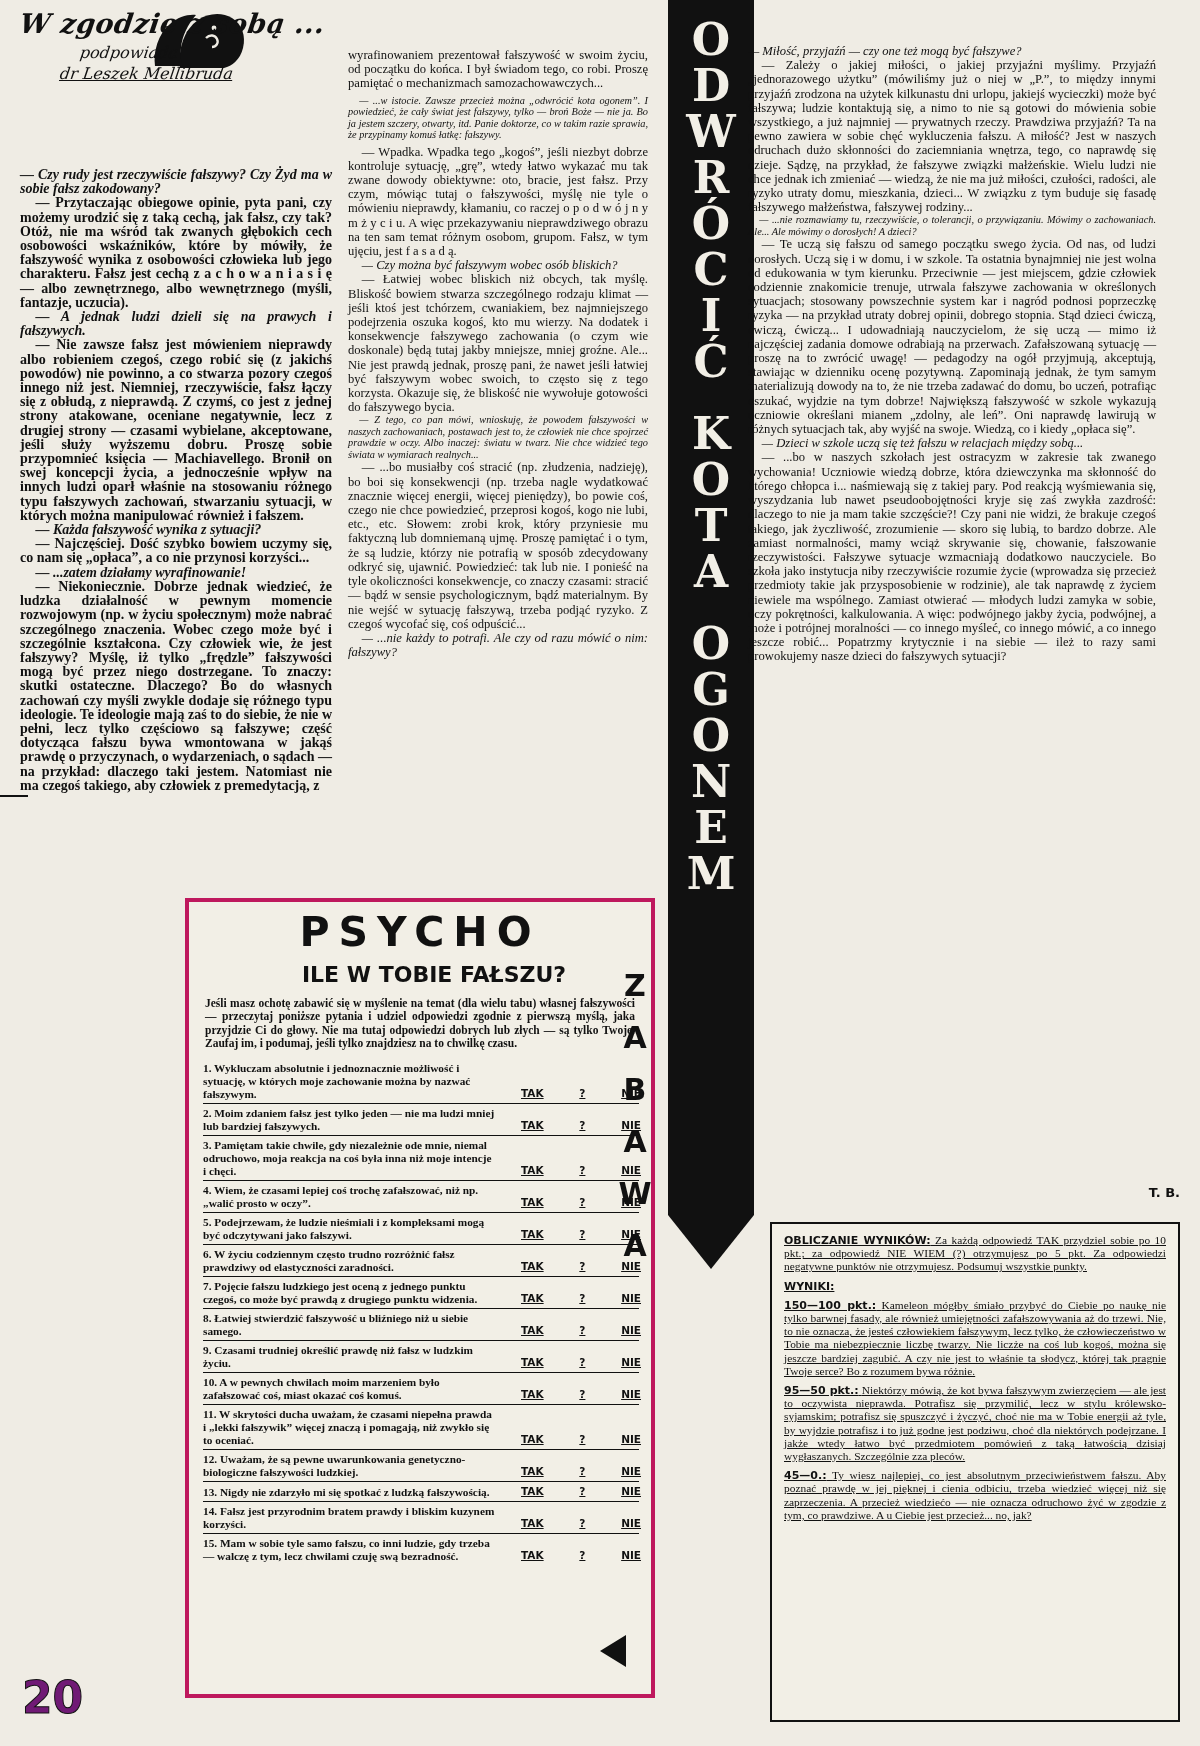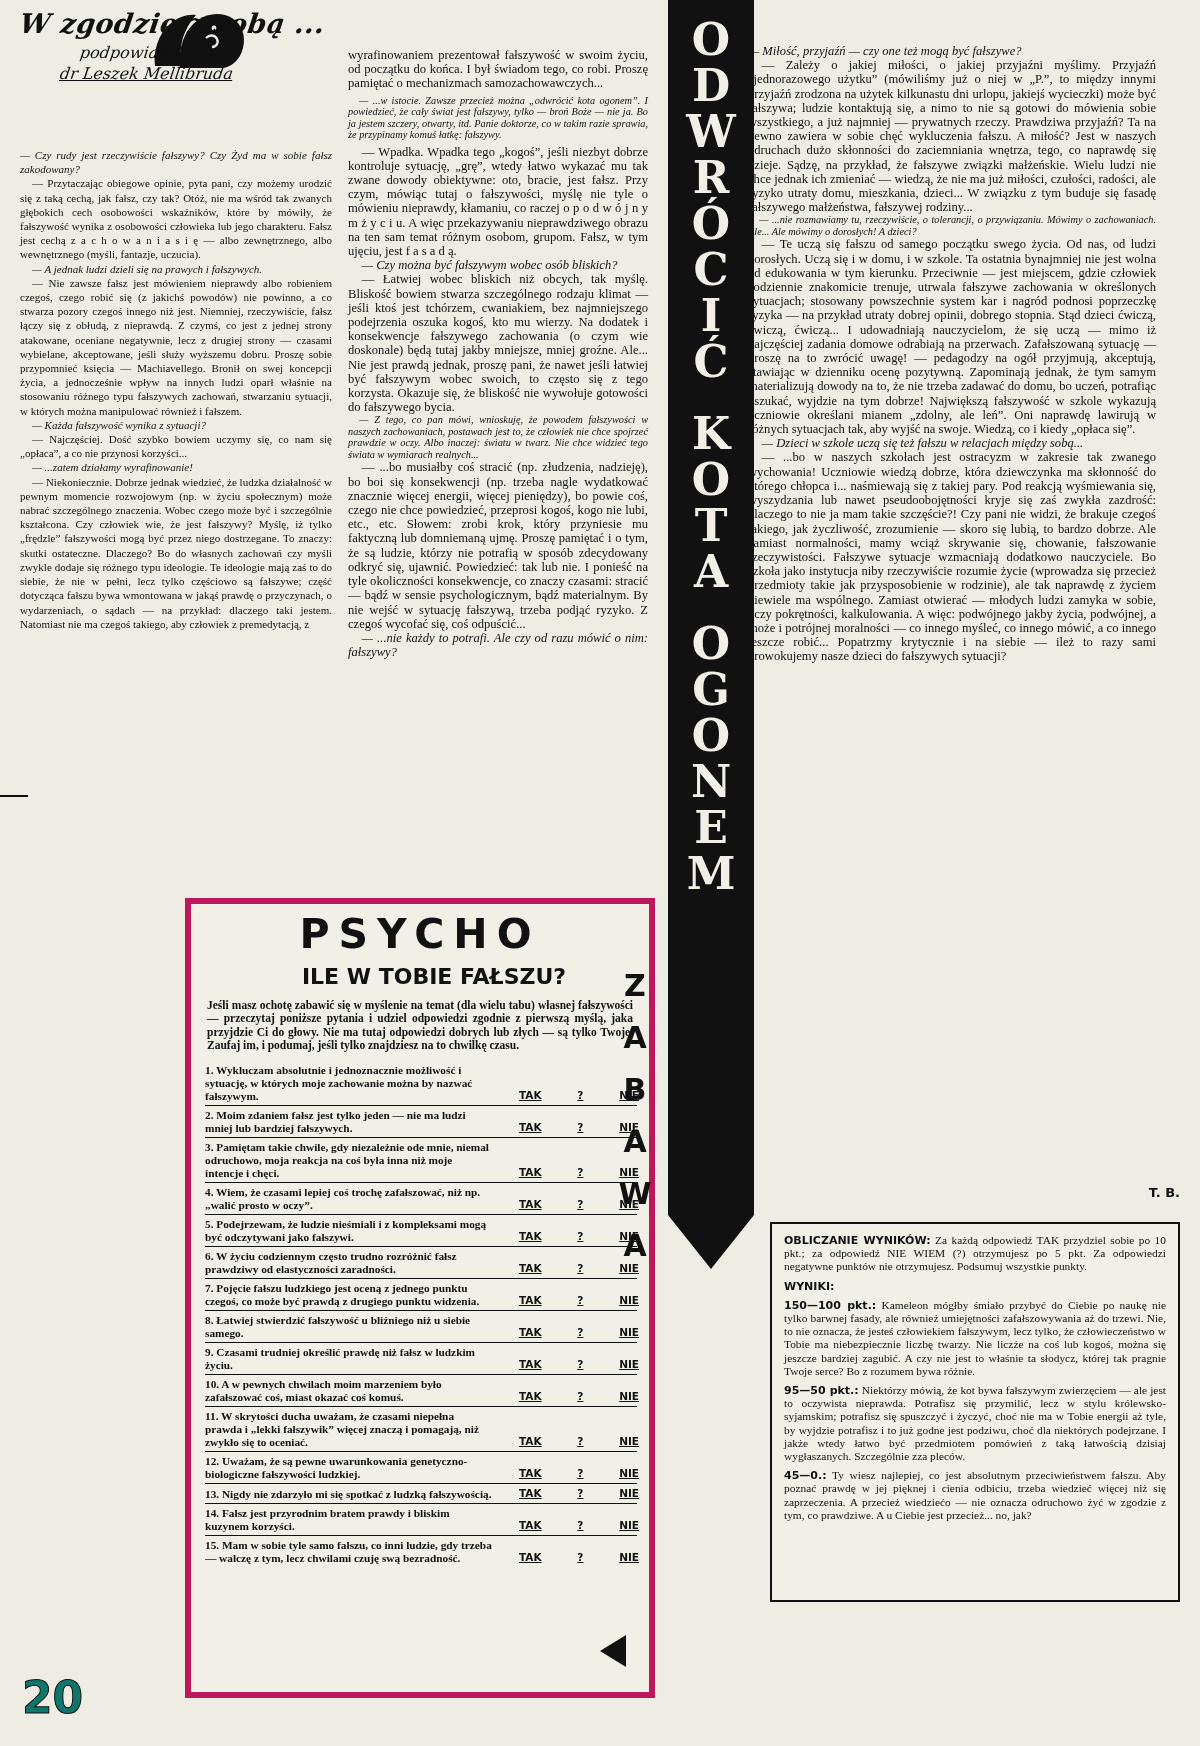--- a/index.html
+++ b/index.html
@@ -61,21 +61,21 @@
     position:absolute;left:668px;top:1215px;
     width:0;height:0;
     border-left:43px solid transparent;
     border-right:43px solid transparent;
     border-top:54px solid #111;
   }
 
   
   #psycho{
     position:absolute;left:185px;top:898px;width:470px;height:800px;
-    border:6px solid #be185d;background:#f2efe6;
+    border:4px solid #be185d;background:#f2efe6;
     box-sizing:border-box;
   }
   #psycho-title{
     font-family:"DejaVu Sans", sans-serif;
     font-weight:bold;font-size:41px;letter-spacing:9px;
     text-align:center;margin-top:6px;
     -webkit-text-stroke:0;
   }
   #psycho-sub{
     font-family:"DejaVu Sans", sans-serif;
@@ -113,34 +113,34 @@
   #zab-arrow{
     position:absolute;left:600px;top:1635px;
     width:0;height:0;
     border-top:16px solid transparent;
     border-bottom:16px solid transparent;
     border-right:26px solid #111;
   }
 
   
   #results{
-    position:absolute;left:770px;top:1222px;width:410px;height:380px;
+    position:absolute;left:770px;top:1222px;width:410px;height:500px;
     border:2px solid #111;background:#f2efe6;
     padding:10px 12px;box-sizing:border-box;
-    font-size:11.4px;line-height:13.2px;text-align:justify;
+    font-size:11.4px;line-height:13.2px;text-align:justify;text-decoration:underline;
   }
   #results b{font-family:"DejaVu Sans", sans-serif;font-size:11px;}
   .res-blk{margin-top:6px;}
 
   
   #pagenum{
     position:absolute;left:22px;top:1672px;
     font-family:"DejaVu Sans", sans-serif;
     font-weight:bold;font-size:44px;
-    color:#0f766e;
+    color:#701a75;
     -webkit-text-stroke:1px #111;
   }
   #tb{position:absolute;right:20px;top:1185px;font-weight:bold;font-size:13px;font-family:"DejaVu Sans",sans-serif;}
 
   .ruleleft{position:absolute;left:0;top:795px;width:28px;height:2px;background:#111;}
   .mono-inset{font-size:10.3px;line-height:11.5px;font-style:italic;text-align:justify;}
 </style>
 </head>
 <body>
 
@@ -153,21 +153,21 @@
       <circle cx="64" cy="20" r="2.4" fill="#efece4"></circle>
       <path d="M5 58 C3 44 8 26 20 16 C28 9 38 6 46 7 C38 16 32 28 31 40 C30 48 31 54 33 58 Z" fill="#111"></path>
     </svg>
     <div class="logo-script">W zgodzie z sobą ...</div>
     <div class="logo-sub">podpowiada</div>
     <div class="logo-sub2">dr Leszek Mellibruda</div>
   </div>
 
   <div class="ruleleft"></div>
 
-  <div class="col" style="left:20px;top:148px;width:312px;font-size:11px;line-height:14.2px;">
+  <div class="col" style="left:20px;top:168px;width:312px;font-size:14px;line-height:14.2px;font-weight:bold;">
     <p class="ital noind">— Czy rudy jest rzeczywiście fałszywy? Czy Żyd ma w sobie fałsz zakodowany?</p>
     <p>— Przytaczając obiegowe opinie, pyta pani, czy możemy urodzić się z taką cechą, jak fałsz, czy tak? Otóż, nie ma wśród tak zwanych głębokich cech osobowości wskaźników, które by mówiły, że fałszywość wynika z osobowości człowieka lub jego charakteru. Fałsz jest cechą z a c h o w a n i a   s i ę — albo zewnętrznego, albo wewnętrznego (myśli, fantazje, uczucia).</p>
     <p class="ital">— A jednak ludzi dzieli się na prawych i fałszywych.</p>
     <p>— Nie zawsze fałsz jest mówieniem nieprawdy albo robieniem czegoś, czego robić się (z jakichś powodów) nie powinno, a co stwarza pozory czegoś innego niż jest. Niemniej, rzeczywiście, fałsz łączy się z obłudą, z nieprawdą. Z czymś, co jest z jednej strony atakowane, oceniane negatywnie, lecz z drugiej strony — czasami wybielane, akceptowane, jeśli służy wyższemu dobru. Proszę sobie przypomnieć księcia — Machiavellego. Bronił on swej koncepcji życia, a jednocześnie wpływ na innych ludzi oparł właśnie na stosowaniu różnego typu fałszywych zachowań, stwarzaniu sytuacji, w których można manipulować również i fałszem.</p>
     <p class="ital">— Każda fałszywość wynika z sytuacji?</p>
     <p>— Najczęściej. Dość szybko bowiem uczymy się, co nam się „opłaca”, a co nie przynosi korzyści...</p>
     <p class="ital">— ...zatem działamy wyrafinowanie!</p>
     <p>— Niekoniecznie. Dobrze jednak wiedzieć, że ludzka działalność w pewnym momencie rozwojowym (np. w życiu społecznym) może nabrać szczególnego znaczenia. Wobec czego może być i szczególnie kształcona. Czy człowiek wie, że jest fałszywy? Myślę, iż tylko „frędzle” fałszywości mogą być przez niego dostrzegane. To znaczy: skutki ostateczne. Dlaczego? Bo do własnych zachowań czy myśli zwykle dodaje się różnego typu ideologie. Te ideologie mają zaś to do siebie, że nie w pełni, lecz tylko częściowo są fałszywe; część dotycząca fałszu bywa wmontowana w jakąś prawdę o przyczynach, o wydarzeniach, o sądach — na przykład: dlaczego taki jestem. Natomiast nie ma czegoś takiego, aby człowiek z premedytacją, z</p>
   </div>
 

